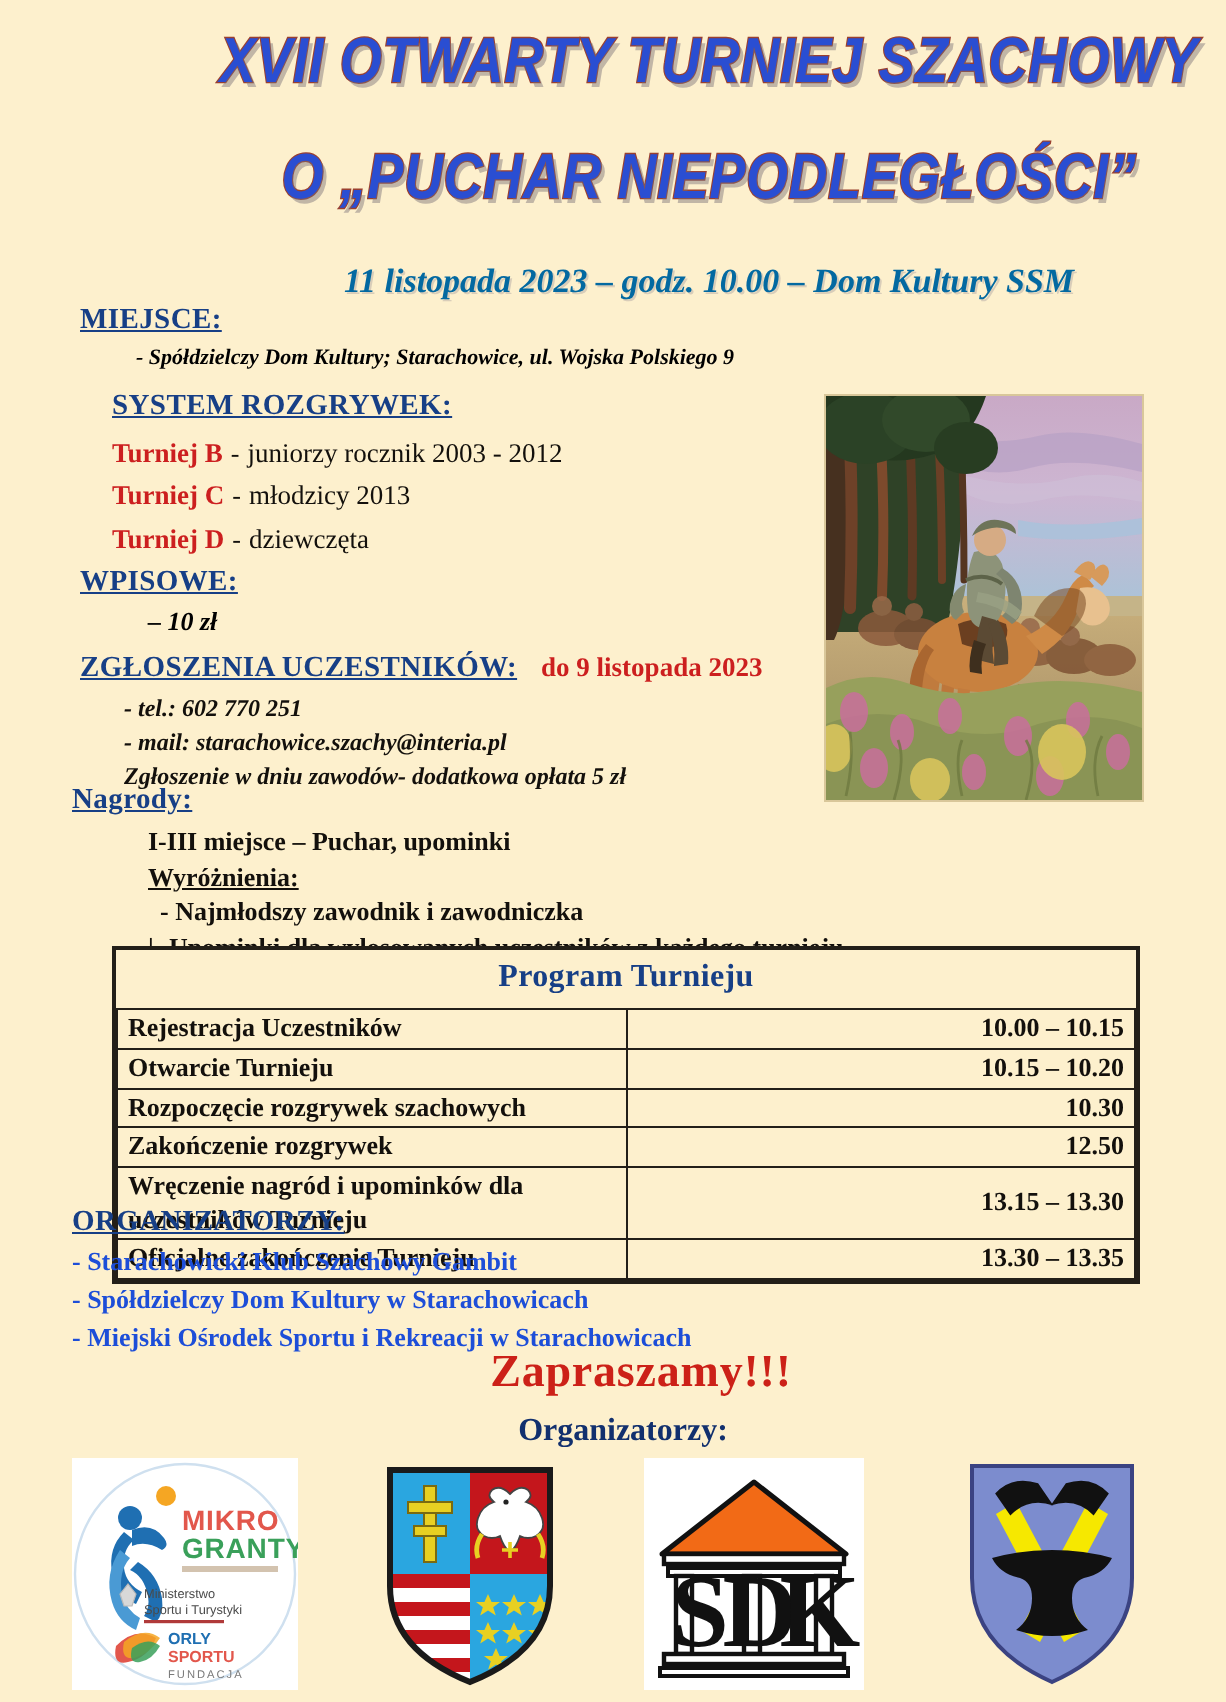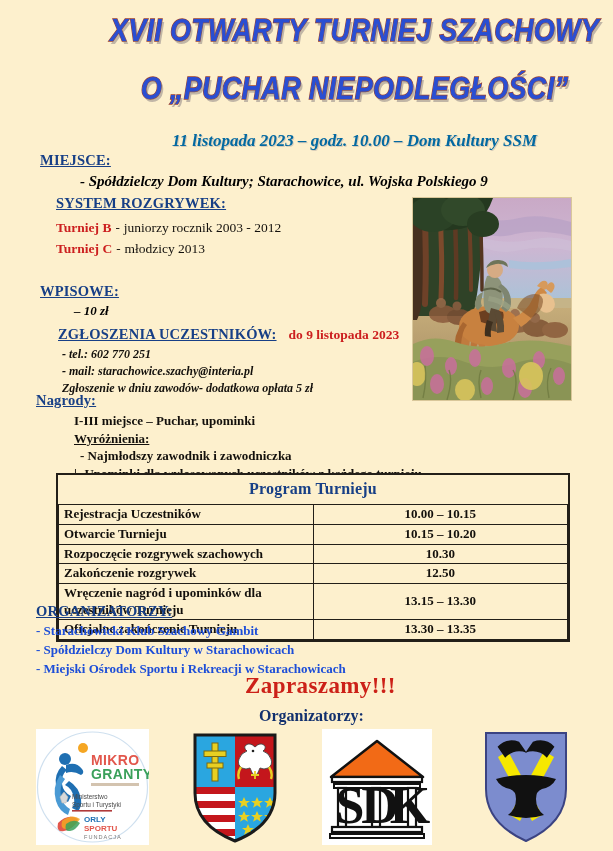--- a/index.html
+++ b/index.html
@@ -71,34 +71,34 @@
   }
   .ital {
     font-style: italic;
     font-weight: bold;
   }
 
   
   .blk { position: absolute; }
 
   #miejsce      { top: 152px; left: 40px; }
-  #miejsce .val { margin-top: 4px; margin-left: 40px; font-size: 15px; }
+  #miejsce .val { margin-top: 4px; margin-left: 28px; font-size: 11px; }
 
   #system       { top: 195px; left: 56px; }
   .sys-rows     { margin-top: 4px; }
   .sys-row      { line-height: 1.34; white-space: nowrap; }
   .sys-key      { font-weight: bold; color: #cc1f1f; font-size: 13.5px; }
   .sys-dash     { font-size: 13px; color:#13100c; }
   .sys-val      { font-size: 13.5px; color: #13100c; }
 
   #wpisowe      { top: 283px; left: 40px; }
   #wpisowe .val { margin-top: 3px; margin-left: 34px; font-size: 13px; }
 
   #zgl          { top: 325px; left: 40px; }
-  .zgl-head-row { white-space: nowrap; margin-left: 18px; }
+  .zgl-head-row { white-space: nowrap; }
   .zgl-deadline { font-weight: bold; font-size: 13.5px; color: #cc1f1f; margin-left: 8px; }
   .zgl-lines    { margin-top: 3px; margin-left: 22px; }
   .zgl-lines div{ font-size: 12px; line-height: 1.42; font-style: italic; font-weight: bold; color:#13100c; white-space: nowrap;}
 
   #nagrody      { top: 392px; left: 36px; }
   .nag-body     { margin-top: 3px; margin-left: 38px; }
   .nag-body div { font-size: 13px; line-height: 1.36; font-weight: bold; color:#13100c; white-space: nowrap; }
   .nag-sub      { text-decoration: underline; }
   .nag-ind      { margin-left: 6px; }
 
@@ -128,21 +128,21 @@
   table.prog th.hdr {
     border: none;
     border-bottom: 1px solid #231f18;
     text-align: center;
     font-size: 16px;
     color: #173f86;
     padding: 4px 0 5px;
     letter-spacing: 0.2px;
   }
   td.lbl  { border-left: none; text-align: left; }
-  td.time { border-right: none; text-align: center; width: 130px; }
+  td.time { border-right: none; text-align: right; width: 130px; }
 
   
   #organ        { top: 603px; left: 36px; }
   .org-list     { margin-top: 2px; }
   .org-list div { font-size: 13px; font-weight: bold; line-height: 1.45; color:#1d4ed8; white-space: nowrap; }
 
   #zapraszamy {
     top: 673px; left: 0; width: 613px; text-align: center;
   }
   .zapr-txt {
@@ -218,20 +218,25 @@
     <div class="sys-rows">
       <div class="sys-row">
         <span class="sys-key">Turniej B</span>
         <span class="sys-dash">-</span>
         <span class="sys-val">juniorzy rocznik 2003 - 2012</span>
       </div>
       <div class="sys-row">
         <span class="sys-key">Turniej C</span>
         <span class="sys-dash">-</span>
         <span class="sys-val">młodzicy 2013</span>
+      </div>
+      <div class="sys-row">
+        <span class="sys-key">Turniej D</span>
+        <span class="sys-dash">-</span>
+        <span class="sys-val">dziewczęta</span>
       </div>
     </div>
   </div>
 
   <div class="blk" id="wpisowe">
     <div class="sec-head">WPISOWE:</div>
     <div class="val ital">– 10 zł</div>
   </div>
 
   <div class="blk" id="zgl">

